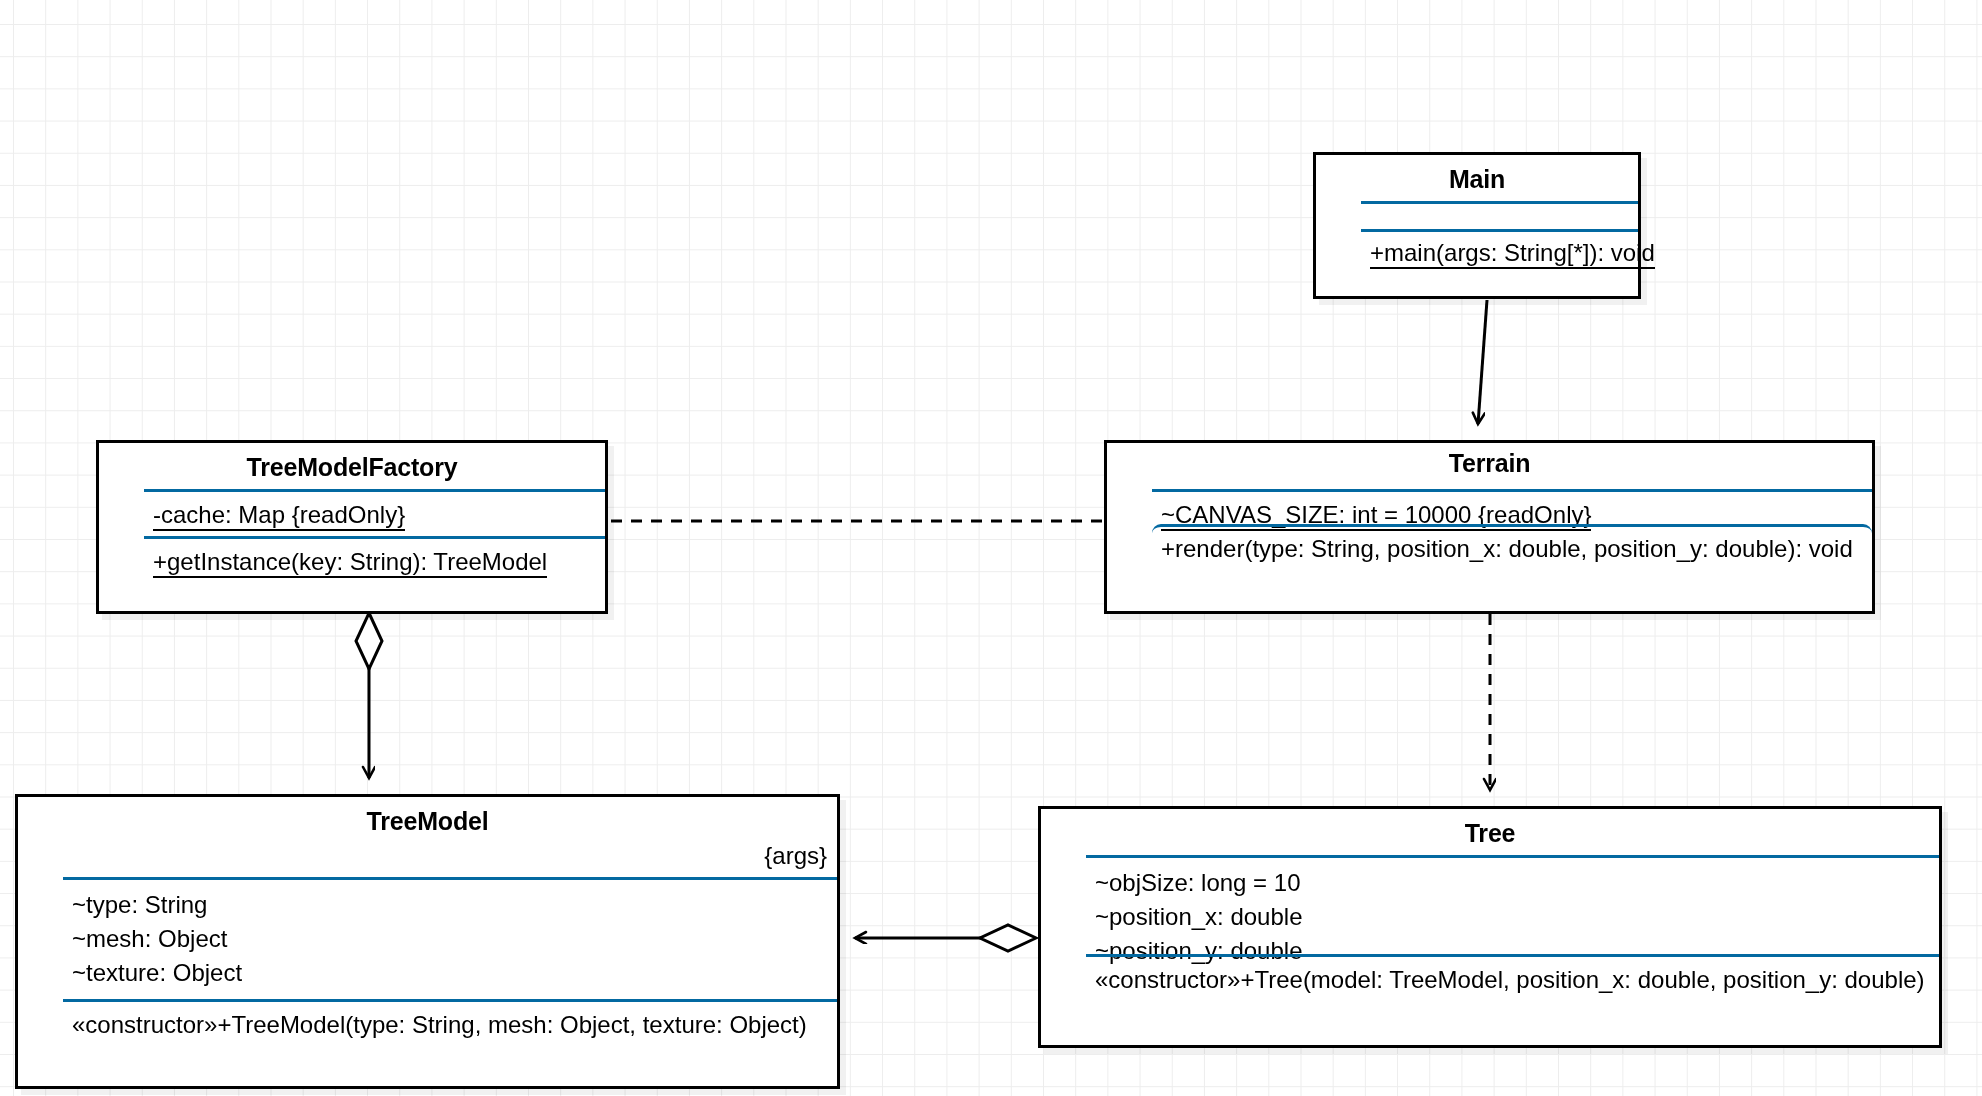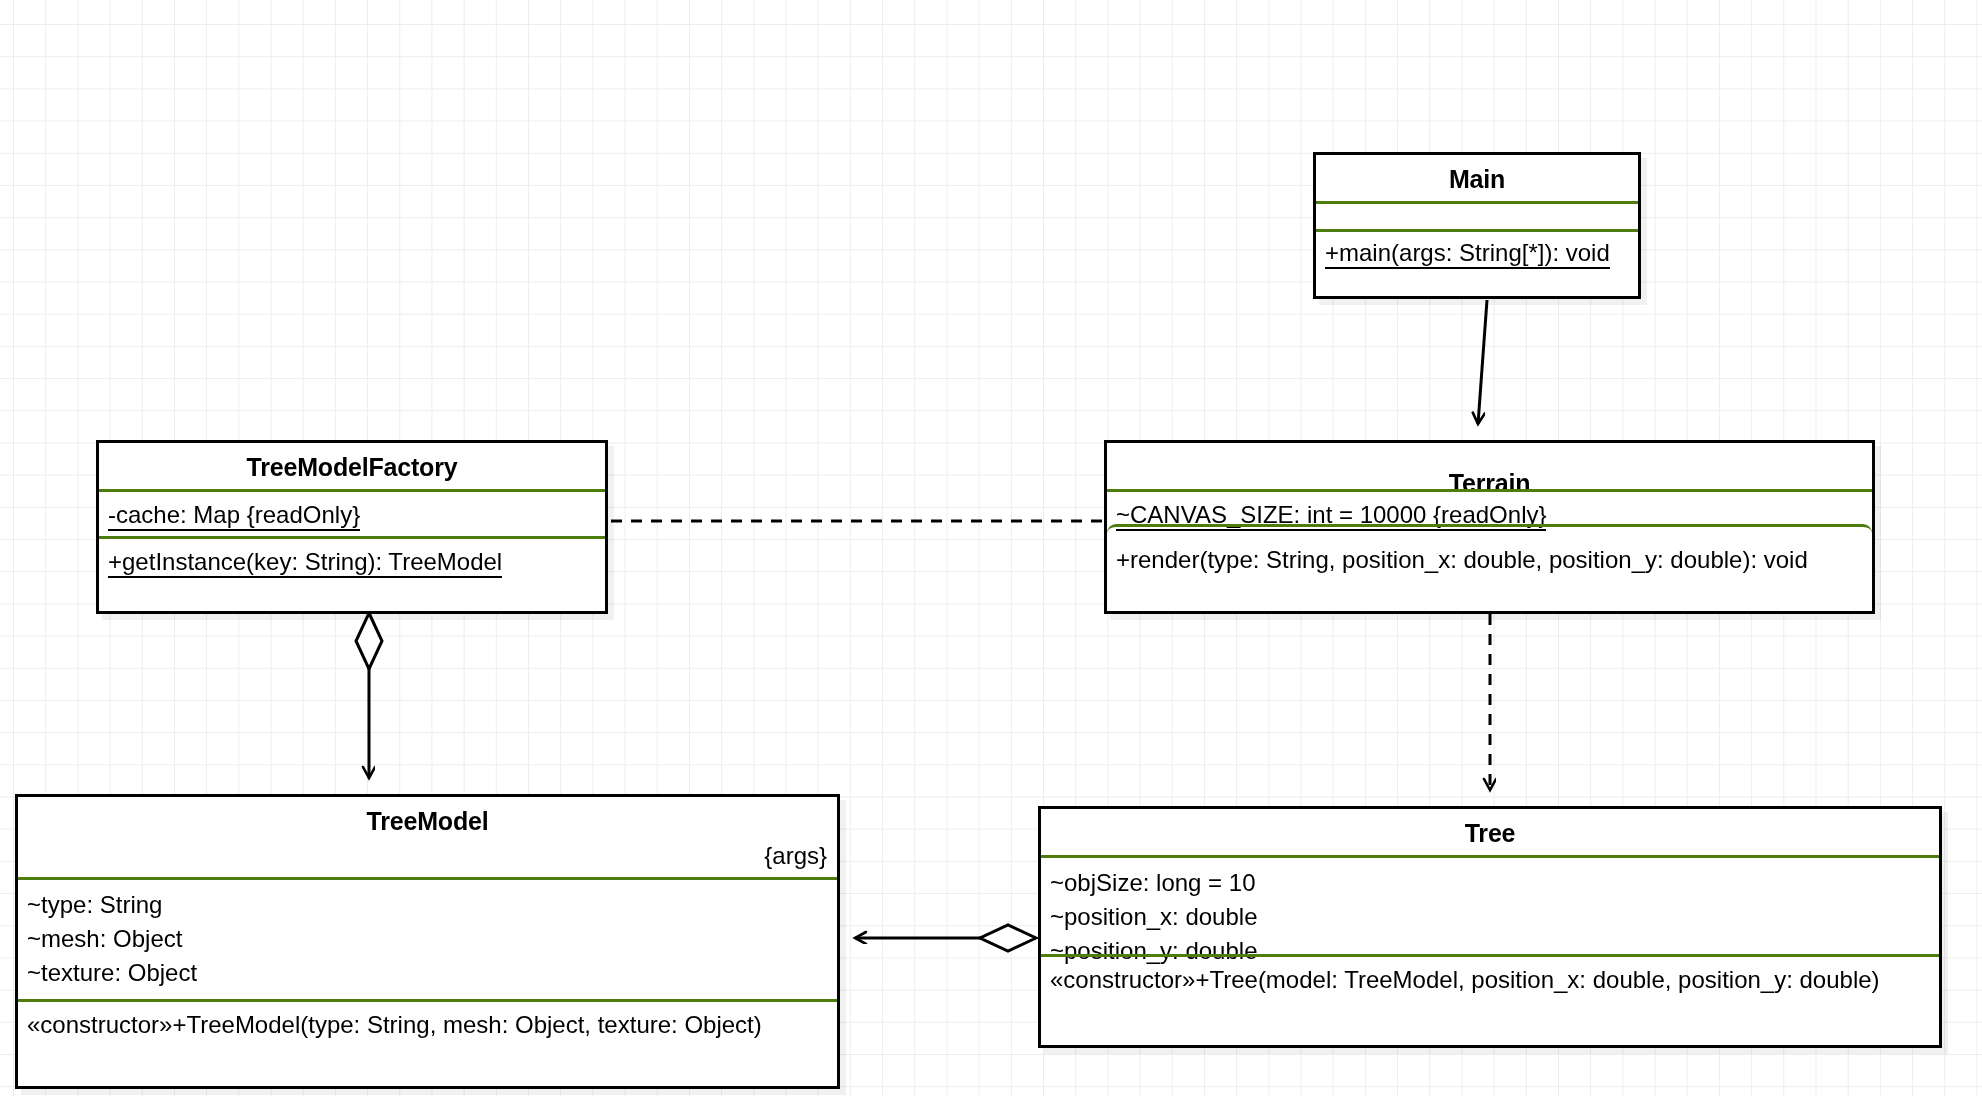--- a/index.html
+++ b/index.html
@@ -26,21 +26,22 @@
     border: 3px solid #000000;
     box-sizing: border-box;
     box-shadow: 6px 6px 0 0 rgba(0,0,0,0.055);
     z-index: 5;
   }
   .compartment {
     box-sizing: border-box;
     position: relative;
   }
   .compartment + .compartment {
-    border-top: 3px solid #4d7c0f;
+    border-top: 3px solid #0369a1;
+    margin-left: 45px;
   }
   .class-name {
     text-align: center;
     font-weight: bold;
     font-size: 25px;
     color: #000000;
     letter-spacing: -0.2px;
   }
   .class-constraint {
     text-align: right;
@@ -116,29 +117,29 @@
     </div>
     <div class="compartment" style="height:28px;"></div>
     <div class="compartment" style="height:70px; padding-top:4px;">
       <div class="member static">
         <span>+main(args: String[*]): void</span>
       </div>
     </div>
   </div>
 
   <div class="uml-class" style="left:1104px; top:440px; width:771px; height:174px;">
-    <div class="compartment" style="height:46px; padding-top:26px;border-radius:6px;">
+    <div class="compartment" style="height:46px; padding-top:6px;border-radius:6px;">
       <div class="class-name">Terrain</div>
     </div>
     <div class="compartment" style="height:35px; padding-top:6px;">
       <div class="member static">
         <span>~CANVAS_SIZE: int = 10000 {readOnly}</span>
       </div>
     </div>
-    <div class="compartment" style="height:92px; padding-top:16px;border-radius:9px;">
+    <div class="compartment" style="height:92px; padding-top:5px;border-radius:9px;">
       <div class="member plain">
         <span>+render(type: String, position_x: double, position_y: double): void</span>
       </div>
     </div>
   </div>
 
   <div class="uml-class" style="left:96px; top:440px; width:512px; height:174px;">
     <div class="compartment" style="height:46px; padding-top:10px;">
       <div class="class-name">TreeModelFactory</div>
     </div>

